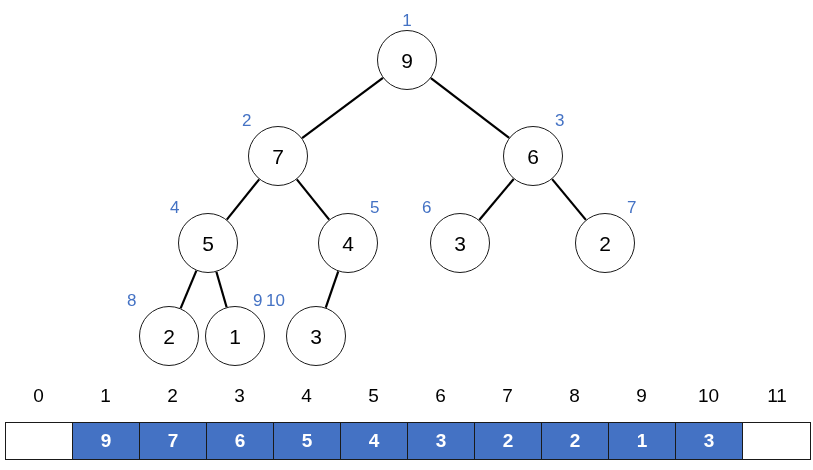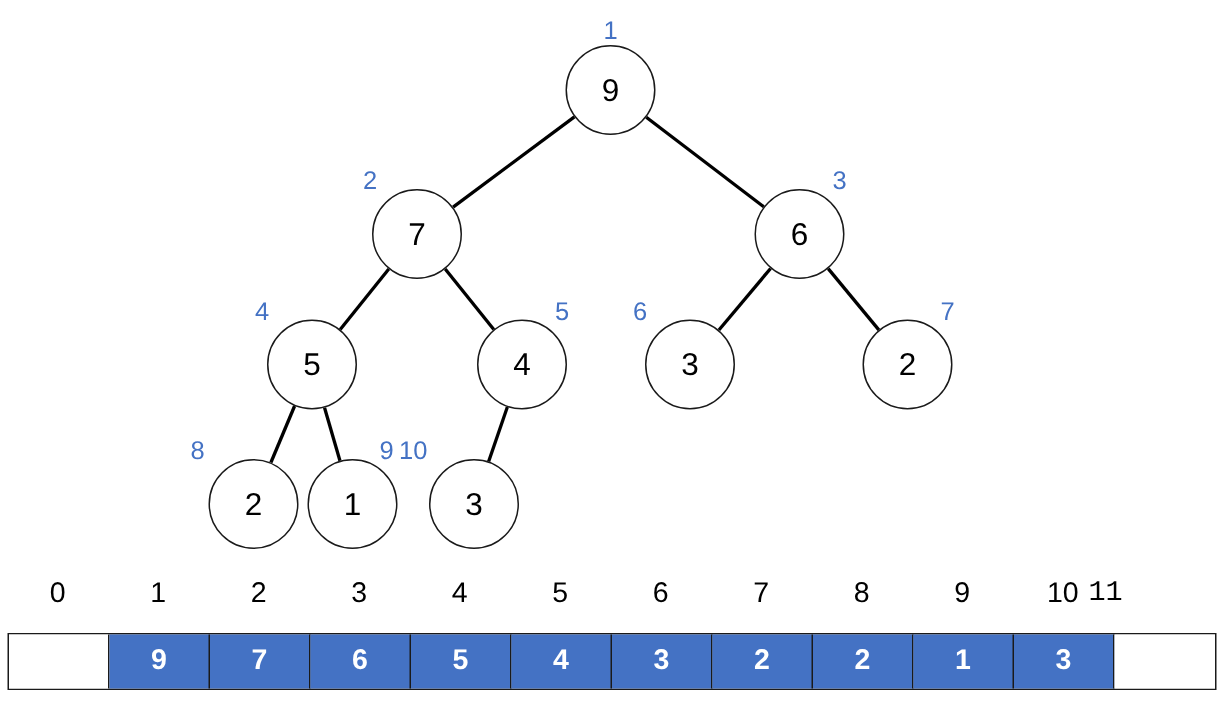--- a/index.html
+++ b/index.html
@@ -188,21 +188,21 @@
         <div class="array-index-label" style="left: 100.5px;">1</div>
         <div class="array-index-label" style="left: 167.5px;">2</div>
         <div class="array-index-label" style="left: 234.5px;">3</div>
         <div class="array-index-label" style="left: 301.5px;">4</div>
         <div class="array-index-label" style="left: 368.5px;">5</div>
         <div class="array-index-label" style="left: 435.5px;">6</div>
         <div class="array-index-label" style="left: 502.5px;">7</div>
         <div class="array-index-label" style="left: 569.5px;">8</div>
         <div class="array-index-label" style="left: 636.5px;">9</div>
         <div class="array-index-label" style="left: 703.5px;">10</div>
-        <div class="array-index-label" style="left: 732px; font-family: Liberation Mono, monospace;">11</div>
+        <div class="array-index-label" style="left: 772px;">11</div>
       </div>
     <div class="array-row" id="array-row">
         <div class="array-cell"></div>
         <div class="array-cell filled">9</div>
         <div class="array-cell filled">7</div>
         <div class="array-cell filled">6</div>
         <div class="array-cell filled">5</div>
         <div class="array-cell filled">4</div>
         <div class="array-cell filled">3</div>
         <div class="array-cell filled">2</div>

